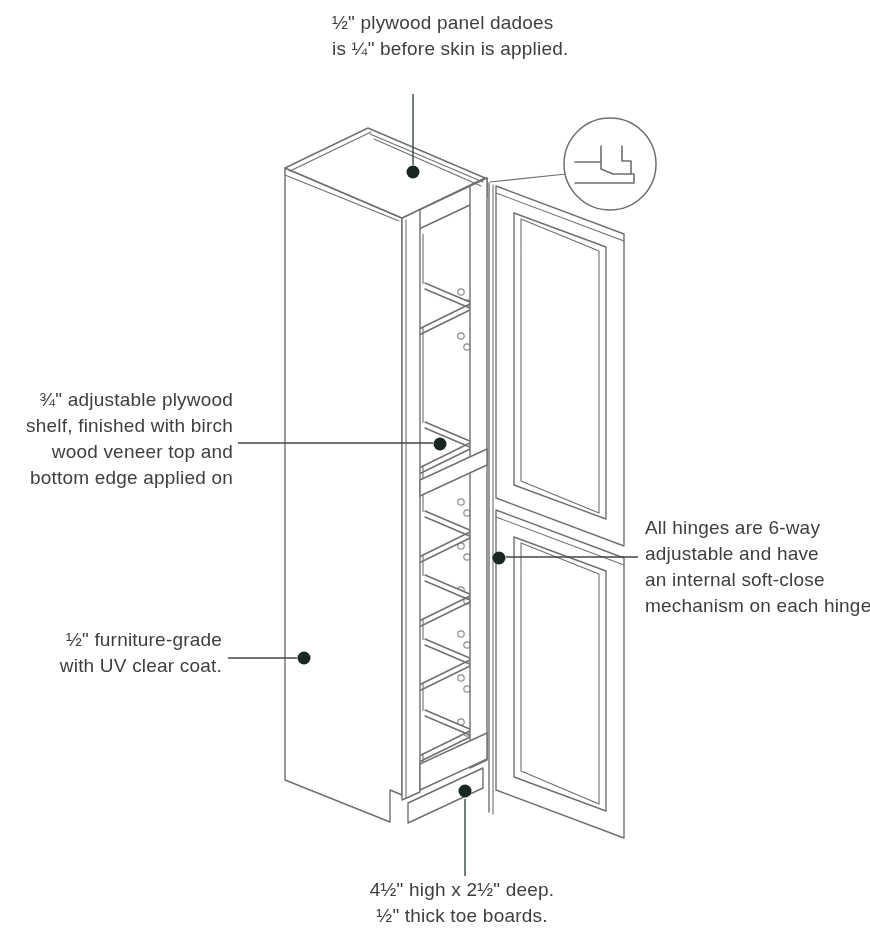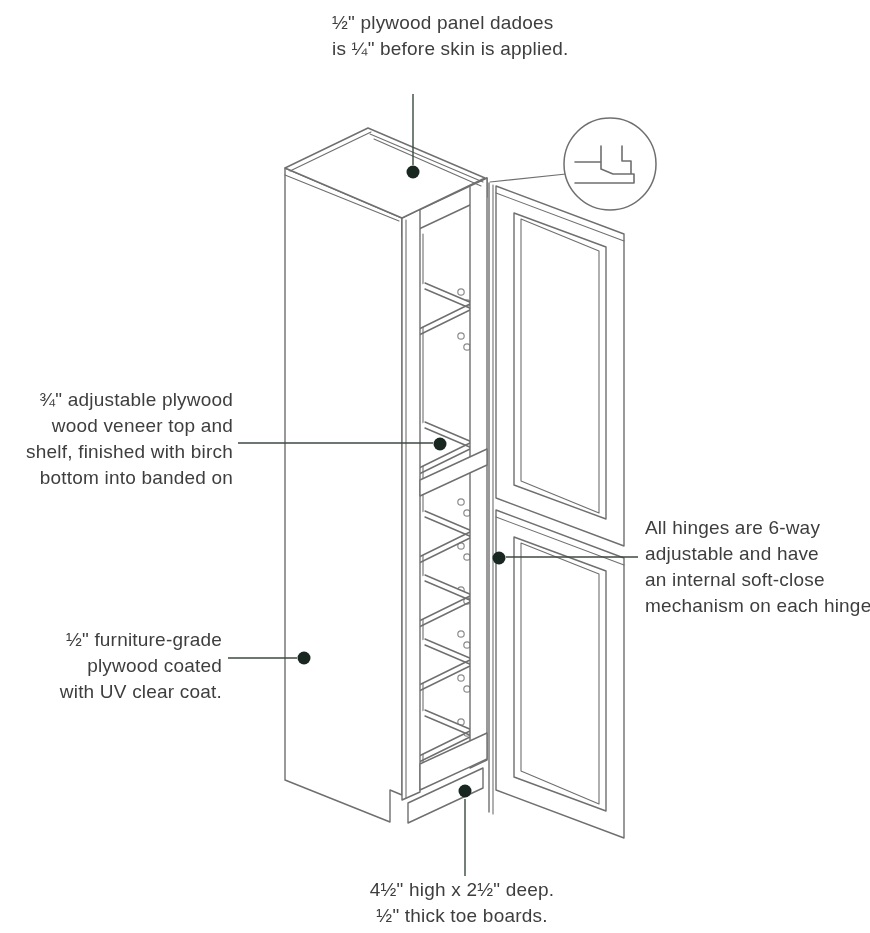--- a/index.html
+++ b/index.html
@@ -156,35 +156,34 @@
     </g>
   </svg>
 
   <div class="note" style="left:332px;top:10px;">
     <div>½" plywood panel dadoes</div>
     <div>is ¼" before skin is applied.</div>
   </div>
 
   <div class="note ra" style="right:637px;top:387px;">
     <div>¾" adjustable plywood</div>
+    <div>shelf, finished with birch</div>
     <div>wood veneer top and</div>
-    <div>shelf, finished with birch</div>
-    <div>bottom into banded on</div>
+    <div>bottom edge applied on</div>
   </div>
 
   <div class="note" style="left:645px;top:515px;">
     <div>All hinges are 6-way</div>
     <div>adjustable and have</div>
     <div>an internal soft-close</div>
     <div>mechanism on each hinge.</div>
   </div>
 
   <div class="note ra" style="right:648px;top:627px;">
     <div>½" furniture-grade</div>
-    <div>plywood coated</div>
     <div>with UV clear coat.</div>
   </div>
 
   <div class="note ctr" style="left:312px;width:300px;top:877px;">
     <div>4½" high x 2½" deep.</div>
     <div>½" thick toe boards.</div>
   </div>
 
 </div>
 

